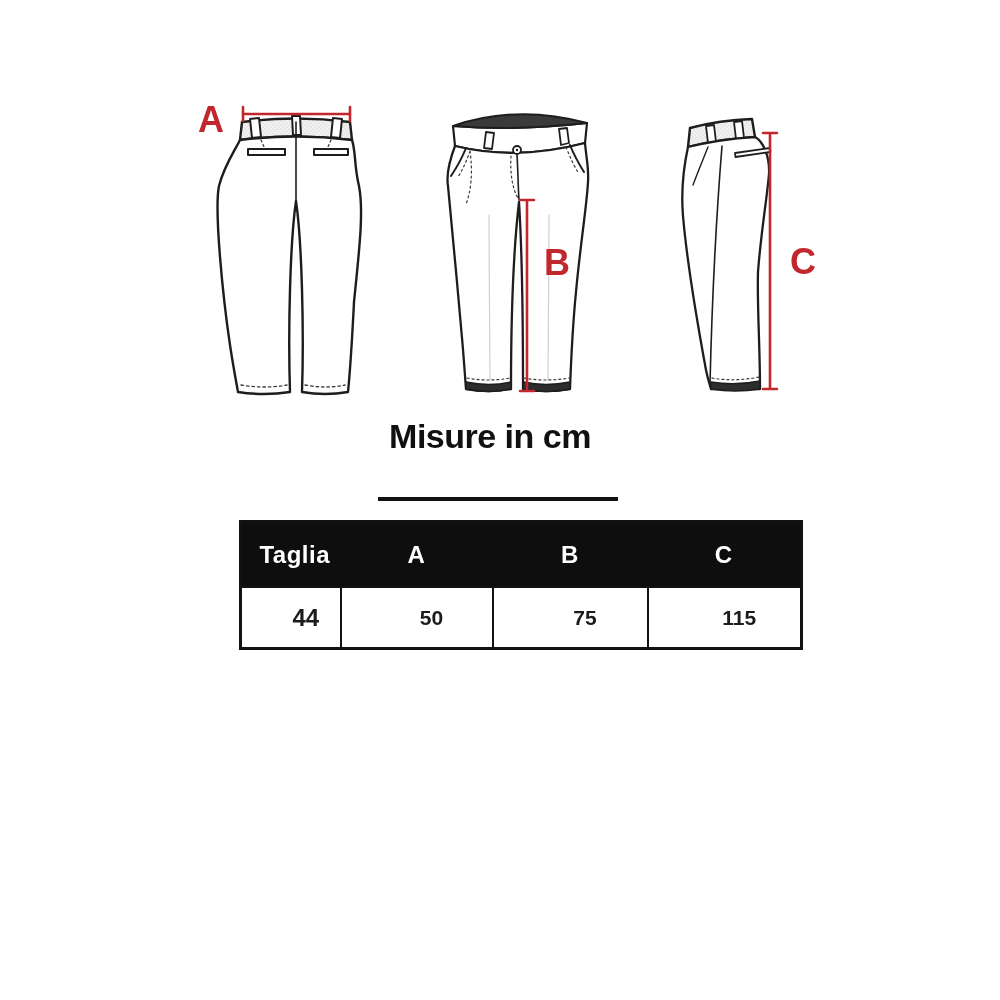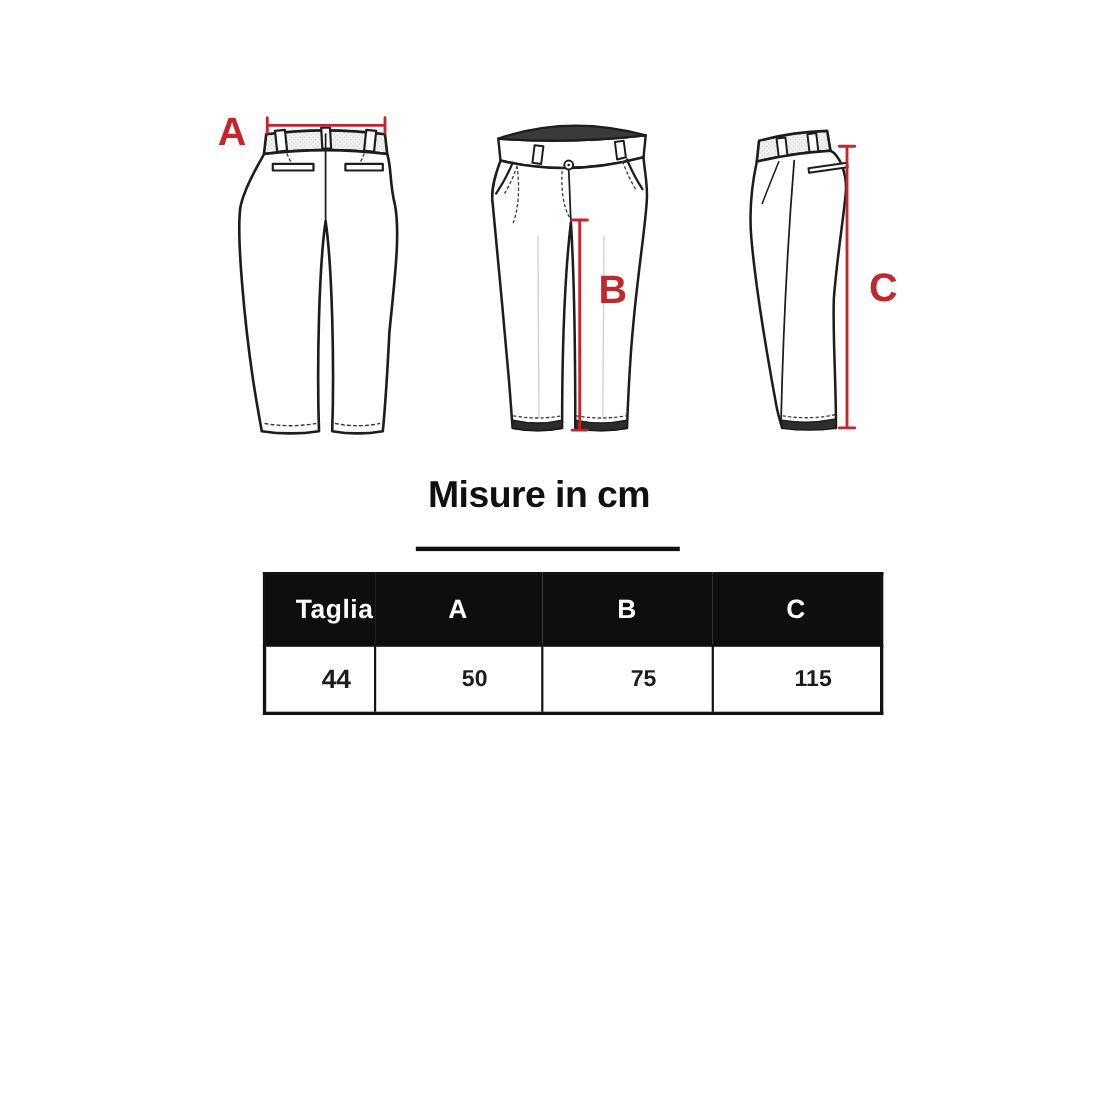--- a/index.html
+++ b/index.html
@@ -1,29 +1,29 @@
 <!DOCTYPE html>
 <html><head>
 <meta charset="utf-8">
 <style>
   html,body{margin:0;padding:0;background:#fff;}
   .page{position:relative;width:1000px;height:1000px;background:#ffffff;
         font-family:"Liberation Sans", sans-serif;overflow:hidden;}
   .fig{position:absolute;}
   .measure-label{position:absolute;color:#c1272d;font-weight:900;
         font-size:36px;line-height:1;letter-spacing:0;}
-  .title{position:absolute;left:290px;top:431px;width:400px;text-align:center;
+  .title{position:absolute;left:290px;top:417px;width:400px;text-align:center;
         font-size:34px;font-weight:800;color:#101010;letter-spacing:-0.5px;}
   .title-underline{position:absolute;left:378px;top:497px;width:240px;height:4px;
         background:#111;}
   .size-table{position:absolute;left:239px;top:520px;width:561px;
         border-collapse:collapse;table-layout:fixed;border:3px solid #121212;}
   .size-table th{background:#0e0e0e;color:#ffffff;height:61px;font-size:24px;
         font-weight:800;border:0;text-align:center;letter-spacing:0.5px;}
-  .size-table th.first{text-align:right;padding-left:8px;margin-left:27px;}
+  .size-table th.first{text-align:center;padding-left:8px;margin-left:27px;}
   .size-table td{border:2px solid #121212;text-align:center;font-weight:700;
         color:#1c1c1c;font-size:21px;height:57px;background:#fff;padding-left:31px;}
   .size-table td.first{font-size:24px;}
   svg{display:block;}
 </style>
 </head>
 <body>
 
 <div class="page">
 

